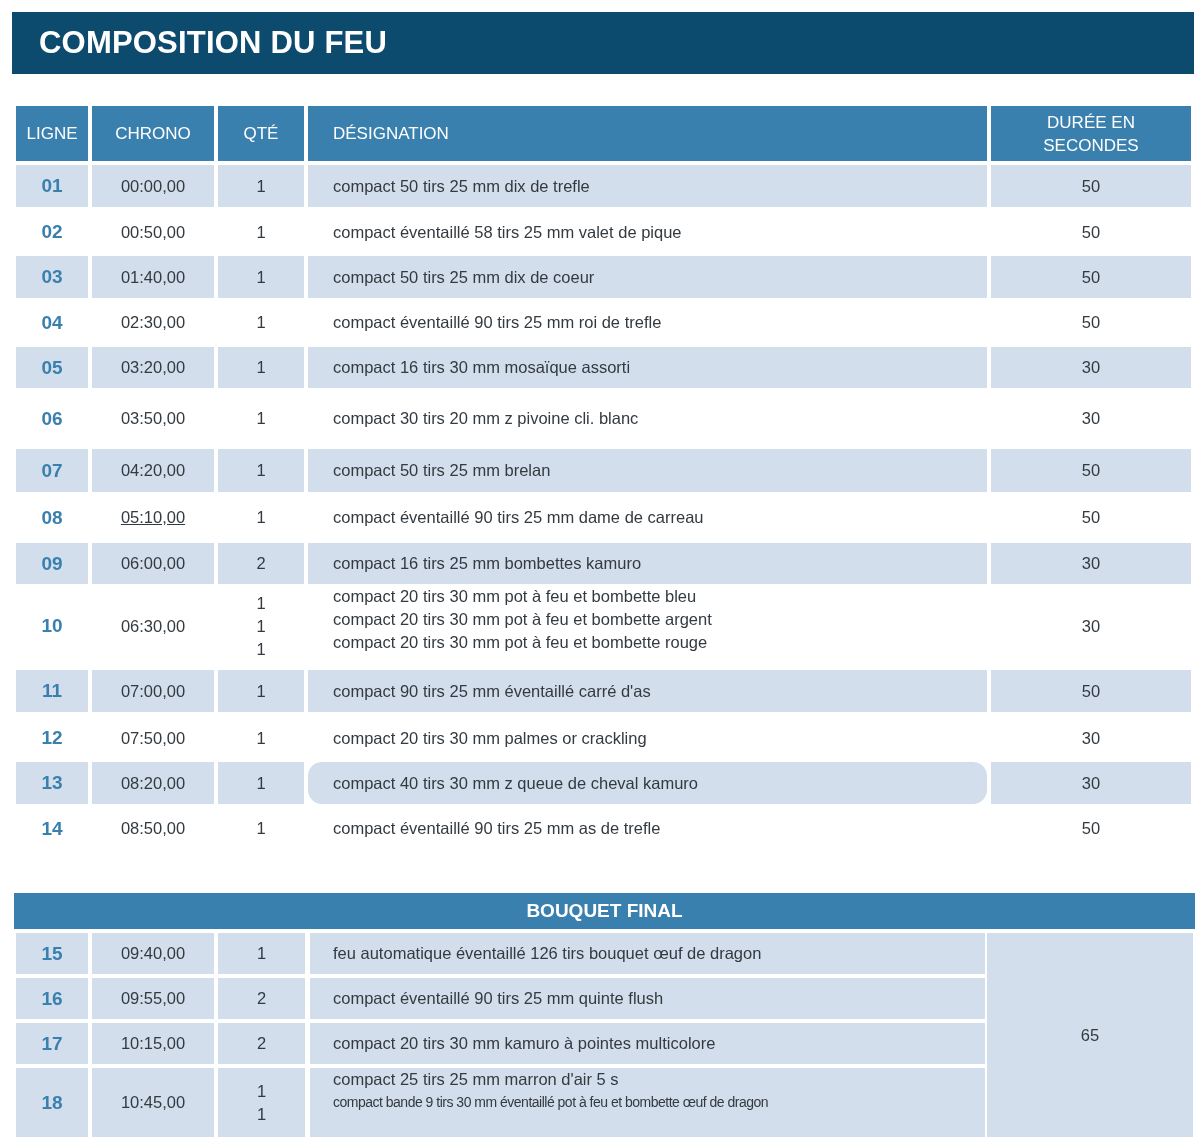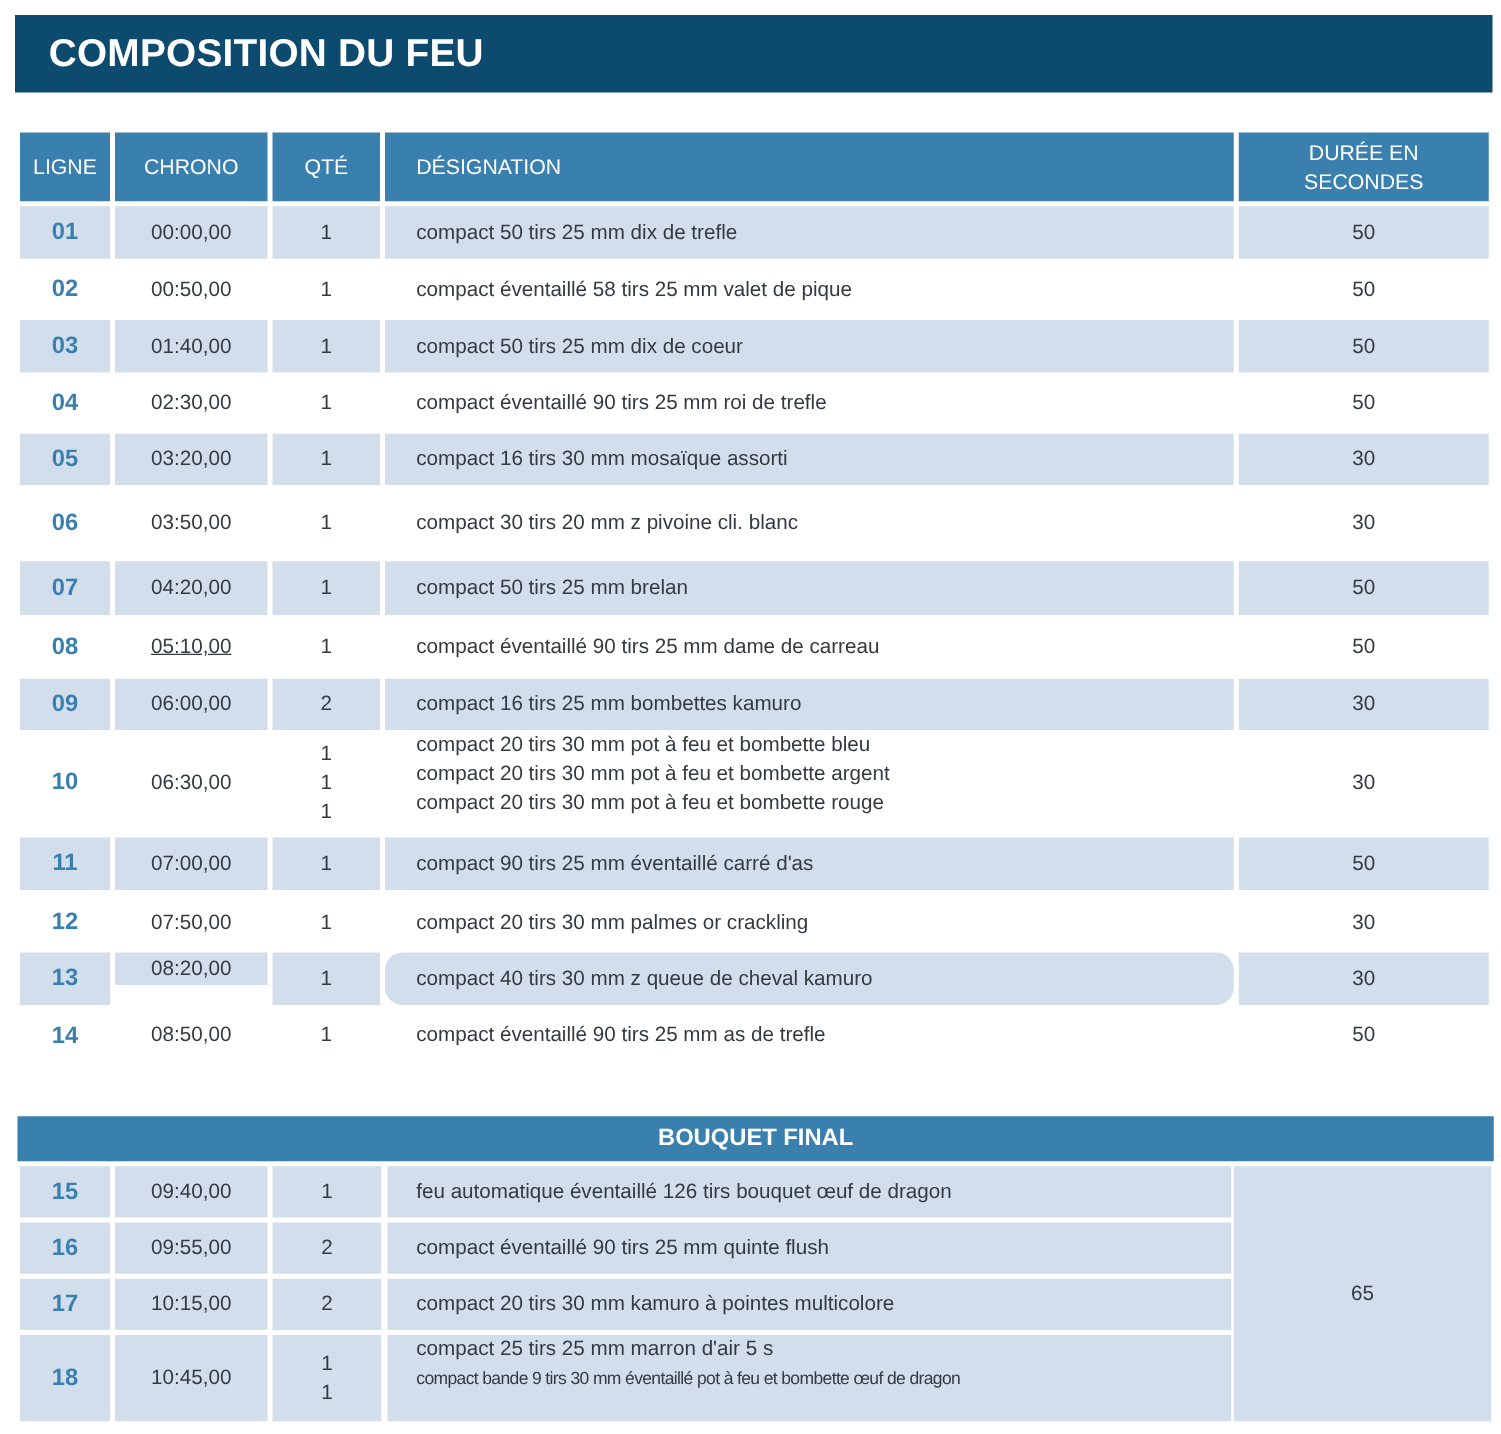--- a/index.html
+++ b/index.html
@@ -181,21 +181,21 @@
       <div class="cell center" style="left: 218px; top: 715px; width: 86px; height: 46px;">
         <span>1</span>
       </div>
       <div class="cell left" style="left: 308px; top: 715px; width: 679px; height: 46px;">
         <span>compact 20 tirs 30 mm palmes or crackling</span>
       </div>
       <div class="cell center" style="left: 991px; top: 715px; width: 200px; height: 46px;">30</div>
     </div>
     <div>
       <div class="cell shade center num" style="left: 16px; top: 762px; width: 72px; height: 42px;">13</div>
-      <div class="cell shade center" style="left: 92px; top: 762px; width: 122px; height: 26px; text-align: right;">08:20,00</div>
+      <div class="cell shade center" style="left: 92px; top: 762px; width: 122px; height: 42px; text-align: right;">08:20,00</div>
       <div class="cell shade center" style="left: 218px; top: 762px; width: 86px; height: 42px;">
         <span>1</span>
       </div>
       <div class="cell shade left" style="left: 308px; top: 762px; width: 679px; height: 42px; border-radius: 14px;">
         <span>compact 40 tirs 30 mm z queue de cheval kamuro</span>
       </div>
       <div class="cell shade center" style="left: 991px; top: 762px; width: 200px; height: 42px;">30</div>
     </div>
     <div>
       <div class="cell center num" style="left: 16px; top: 806px; width: 72px; height: 45px;">14</div>

